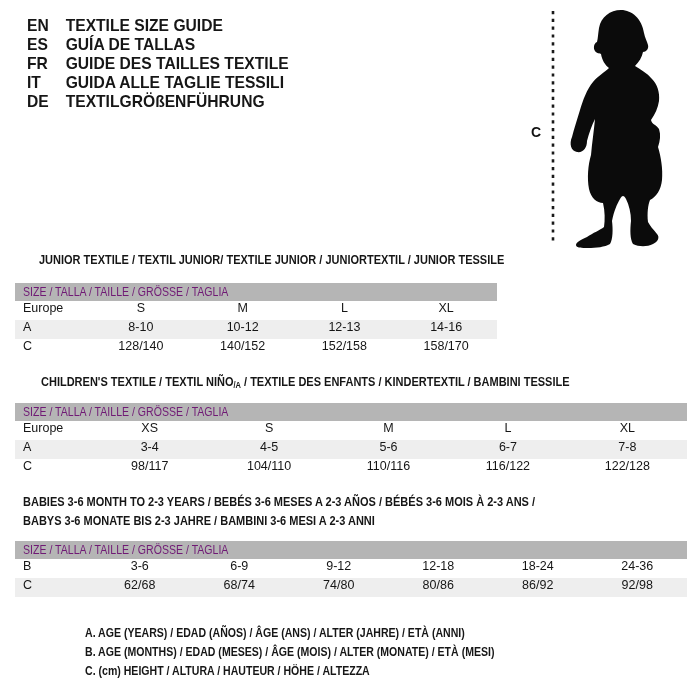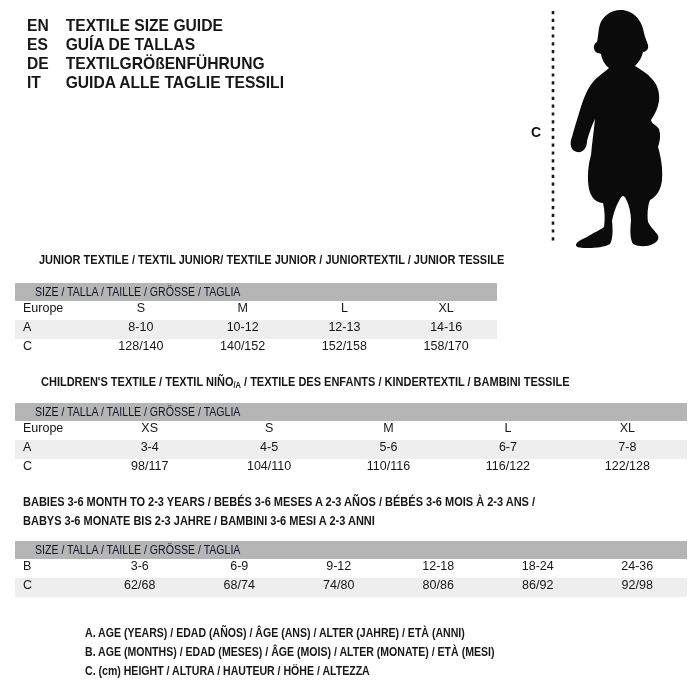--- a/index.html
+++ b/index.html
@@ -29,21 +29,21 @@
   .title-3{top:493px;left:23px;}
   .sub-af{font-size:8.5px;vertical-align:-2px;letter-spacing:0;}
 
   
   .ssg-table{left:15px;}
   .t1{top:283px;width:482px;}
   .t2{top:403px;width:672px;}
   .t3{top:541px;width:672px;}
   .size-bar{
     height:18px;background:#b5b5b5;display:flex;align-items:center;
-    padding-left:20px;font-size:12px;color:#0f172a;box-sizing:border-box;
+    padding-left:8px;font-size:12px;color:#701a75;box-sizing:border-box;
   }
   .trow{display:flex;height:19px;font-size:12.5px;}
   .trow.shaded{background:#eeeeee;}
   .cell{white-space:nowrap;}
   .cell.label{width:75px;padding-left:8px;box-sizing:border-box;}
   .cell.val{flex:1;text-align:center;}
 
   
   .legend{top:624px;left:41px;margin-left:44px;}
   .legend-line{height:19px;line-height:19px;font-weight:bold;font-size:12px;}
@@ -51,22 +51,23 @@
   .dots{stroke:#1a1a1a;stroke-width:2.6;stroke-dasharray:3.2 4.6;}
   .figC{font-weight:bold;font-size:14px;fill:#111;}
   .sil{fill:#0b0b0b;}
 </style>
 </head>
 <body>
 
 <div class="abs lang-block">
   <div class="lang-row"><span class="cond92"><span class="lang-code">EN</span><span>TEXTILE SIZE GUIDE</span></span></div>
   <div class="lang-row"><span class="cond92"><span class="lang-code">ES</span><span>GUÍA DE TALLAS</span></span></div>
+  <div class="lang-row"><span class="cond92"><span class="lang-code">FR</span><span>GUIDE DES TAILLES TEXTILE</span></span></div>
+  <div class="lang-row"><span class="cond92"><span class="lang-code">IT</span><span>GUIDA ALLE TAGLIE TESSILI</span></span></div>
   <div class="lang-row"><span class="cond92"><span class="lang-code">DE</span><span>TEXTILGRÖßENFÜHRUNG</span></span></div>
-  <div class="lang-row"><span class="cond92"><span class="lang-code">IT</span><span>GUIDA ALLE TAGLIE TESSILI</span></span></div>
 </div>
 
 <div class="abs figure">
   <svg width="182" height="252" viewBox="0 0 182 252">
     <line class="dots" x1="35" y1="7" x2="35" y2="241"></line>
     <text class="figC" x="18" y="133" text-anchor="middle">C</text>
     <g transform="translate(46,4)">
       <path class="sil" d="M57,2
         C46,2 37,9 35,20 C34,26 34,30 33,34 C30,35 29,40 31,43 C33,46 36,45 37,46
         C38,52 41,57 45,60 C41,64 34,68 29,74 C23,81 19,92 16,102 C13,112 10,121 8,129

